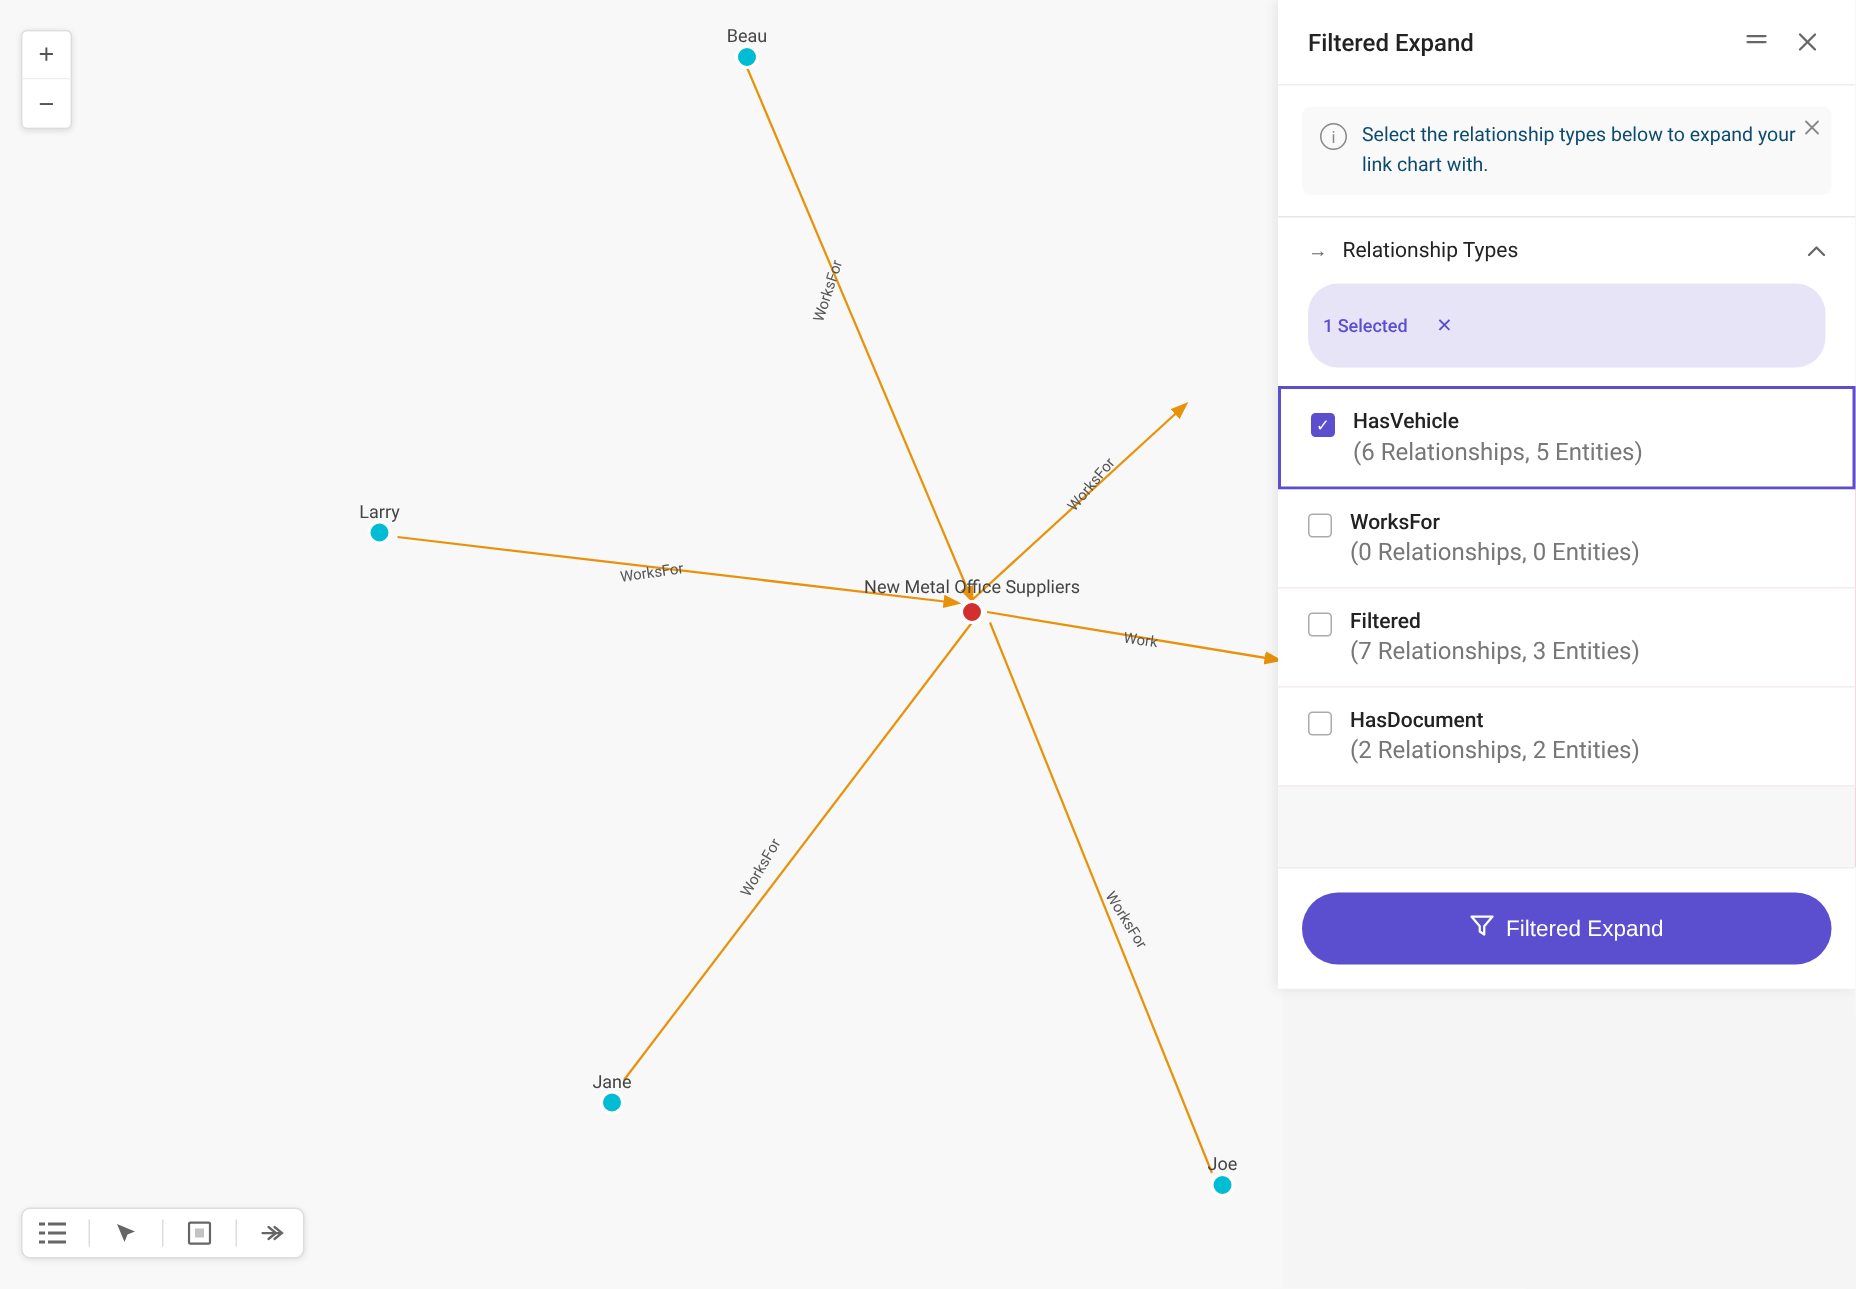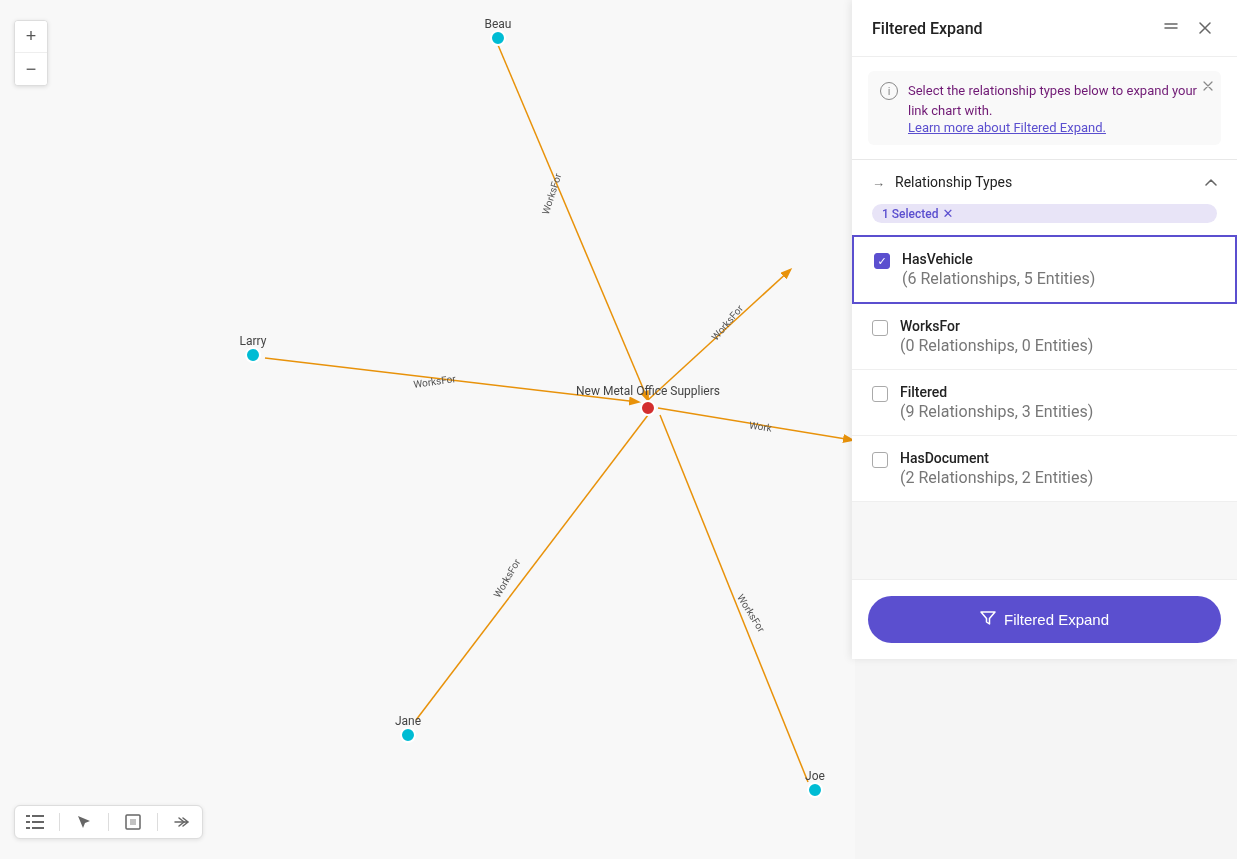--- a/index.html
+++ b/index.html
@@ -150,21 +150,21 @@
       display: flex;
       align-items: center;
       justify-content: center;
       font-size: 11px;
       color: #888;
       flex-shrink: 0;
       margin-top: 1px;
     }
     .info-text {
       font-size: 13px;
-      color: #701a75;
+      color: #0c4a6e;
       line-height: 1.5;
     }
     .info-link {
       color: #5b4fcf;
       text-decoration: underline;
       cursor: pointer;
       font-size: 13px;
     }
     .info-close {
       position: absolute;
@@ -206,25 +206,25 @@
     }
     .chevron-icon {
       color: #666;
       font-size: 12px;
     }
 
     
     .selected-badge {
       display: inline-flex;
       align-items: center;
-      gap: 4px;
+      gap: 19px;
       background: #e8e4f7;
       color: #5b4fcf;
       border-radius: 20px;
-      padding: 2px 10px;
+      padding: 20px 10px;
       font-size: 12px;
       font-weight: 500;
       margin: 0 20px 12px 20px;
     }
     .badge-x {
       cursor: pointer;
       font-size: 13px;
       color: #5b4fcf;
     }
 
@@ -431,21 +431,20 @@
           <path d="M1 1L11 11M11 1L1 11" stroke="#666" stroke-width="1.5" stroke-linecap="round"></path>
         </svg>
       </button>
     </div>
   </div>
 
   <div class="info-banner">
     <div class="info-icon">i</div>
     <div>
       <div class="info-text">Select the relationship types below to expand your link chart with.</div>
-      <div class="info-link">Learn more about Filtered Expand.</div>
     </div>
     <div class="info-close">
       <svg width="10" height="10" viewBox="0 0 10 10" fill="none">
         <path d="M1 1L9 9M9 1L1 9" stroke="#888" stroke-width="1.2" stroke-linecap="round"></path>
       </svg>
     </div>
   </div>
 
   <div class="section-divider"></div>
 
@@ -481,21 +480,21 @@
       <div class="relationship-info">
         <span class="relationship-name">WorksFor</span>
         <span class="relationship-meta">(0 Relationships, 0 Entities)</span>
       </div>
     </div>
 
     <div class="relationship-item">
       <div class="checkbox"></div>
       <div class="relationship-info">
         <span class="relationship-name">Filtered</span>
-        <span class="relationship-meta">(9 Relationships, 3 Entities)</span>
+        <span class="relationship-meta">(7 Relationships, 3 Entities)</span>
       </div>
     </div>
 
     <div class="relationship-item">
       <div class="checkbox"></div>
       <div class="relationship-info">
         <span class="relationship-name">HasDocument</span>
         <span class="relationship-meta">(2 Relationships, 2 Entities)</span>
       </div>
     </div>

